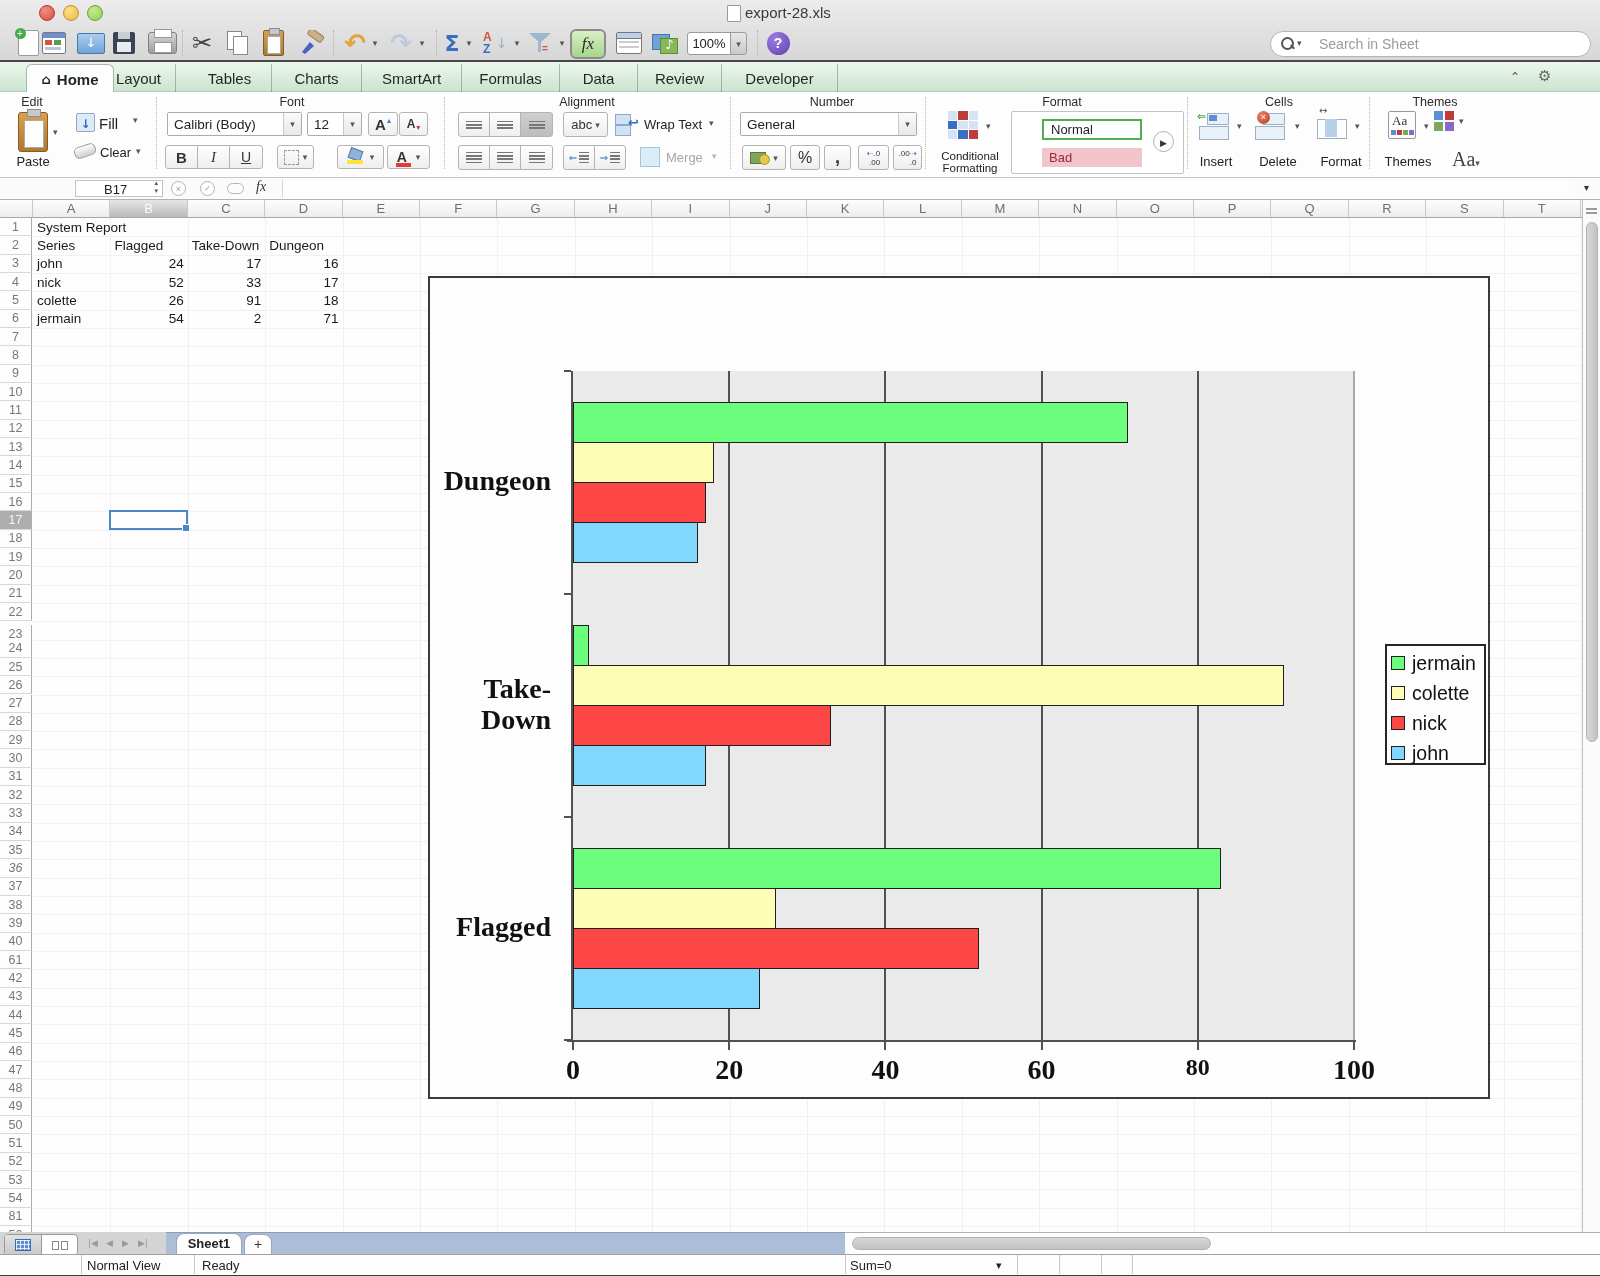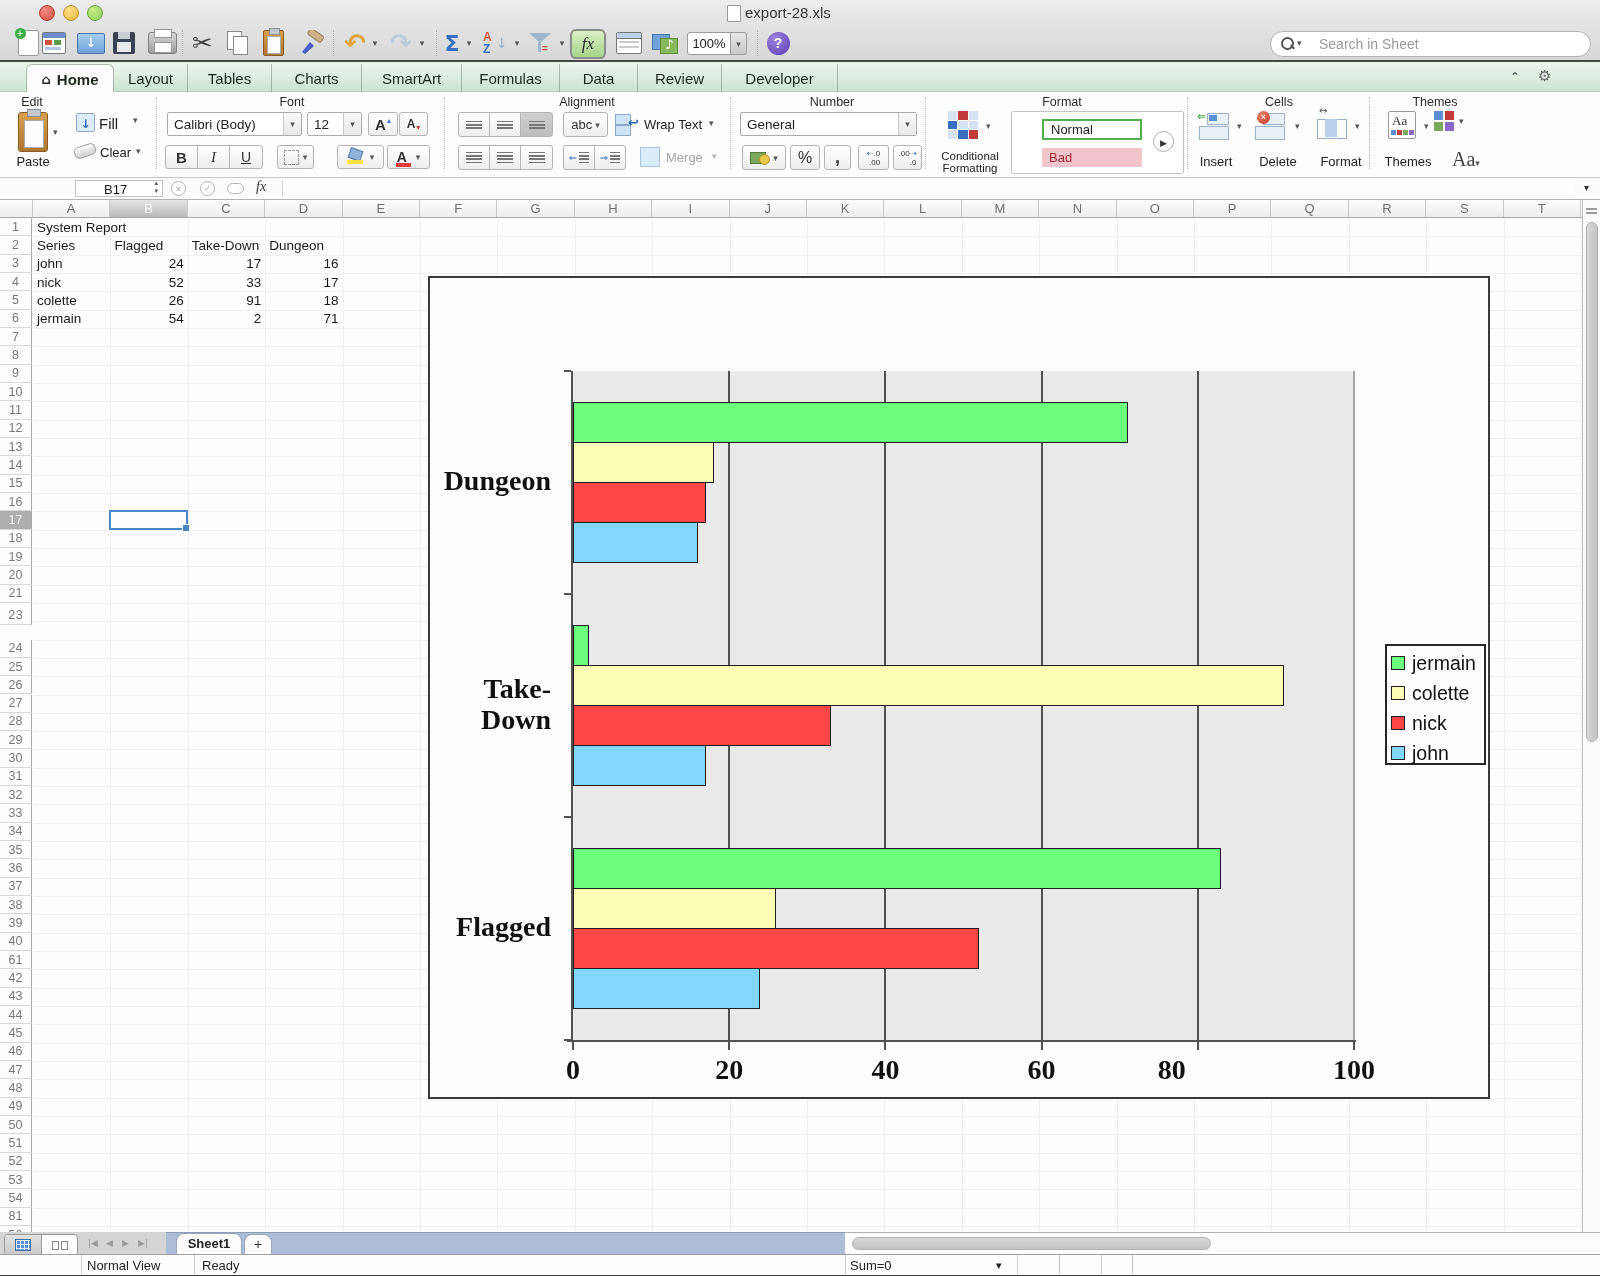--- a/index.html
+++ b/index.html
@@ -155,21 +155,21 @@
     <span class="ddv" style="position:absolute;left:26px;top:6px;">▾</span>
     <span style="position:absolute;left:48px;top:4px;font-size:14px;color:#9a9a9a;">Search in Sheet</span>
   </div>
 </div>
 
 <div id="tabrow" class="abs">
     <div class="rtab active" style="left: 26px; width: 88px;">
       <span class="glyph" style="font-size: 13px; margin-right: 6px; color: rgb(34, 34, 34);">⌂</span>
       <span>Home</span>
     </div>
-    <div class="rtab" style="left: 114px; width: 74px;">
+    <div class="rtab" style="left: 102px; width: 74px;">
       <span>Layout</span>
     </div>
     <div class="rtab" style="left: 188px; width: 84px;">
       <span>Tables</span>
     </div>
     <div class="rtab" style="left: 272px; width: 90px;">
       <span>Charts</span>
     </div>
     <div class="rtab" style="left: 362px; width: 100px;">
       <span>SmartArt</span>
@@ -530,34 +530,34 @@
     <div class="rowh" style="top: 219.924px; height: 18.327px;">13</div>
     <div class="rowh" style="top: 238.251px; height: 18.327px;">14</div>
     <div class="rowh" style="top: 256.578px; height: 18.327px;">15</div>
     <div class="rowh" style="top: 274.905px; height: 18.327px;">16</div>
     <div class="rowh" style="top: 293.232px; height: 18.327px; background: rgb(174, 174, 174); color: rgb(245, 245, 245);">17</div>
     <div class="rowh" style="top: 311.559px; height: 18.327px;">18</div>
     <div class="rowh" style="top: 329.886px; height: 18.327px;">19</div>
     <div class="rowh" style="top: 348.213px; height: 18.327px;">20</div>
     <div class="rowh" style="top: 366.54px; height: 18.327px;">21</div>
     <div class="rowh" style="top: 384.867px; height: 18.327px;">22</div>
-    <div class="rowh" style="top: 389px; height: 18.327px; font-family: Liberation Mono, monospace;">23</div>
+    <div class="rowh" style="top: 407px; height: 18.327px;">23</div>
     <div class="rowh" style="top: 421.521px; height: 18.327px;">24</div>
     <div class="rowh" style="top: 439.848px; height: 18.327px;">25</div>
     <div class="rowh" style="top: 458.175px; height: 18.327px;">26</div>
     <div class="rowh" style="top: 476.502px; height: 18.327px;">27</div>
     <div class="rowh" style="top: 494.829px; height: 18.327px;">28</div>
     <div class="rowh" style="top: 513.156px; height: 18.327px;">29</div>
     <div class="rowh" style="top: 531.483px; height: 18.327px;">30</div>
     <div class="rowh" style="top: 549.81px; height: 18.327px;">31</div>
     <div class="rowh" style="top: 568.137px; height: 18.327px;">32</div>
     <div class="rowh" style="top: 586.464px; height: 18.327px;">33</div>
     <div class="rowh" style="top: 604.791px; height: 18.327px;">34</div>
     <div class="rowh" style="top: 623.118px; height: 18.327px;">35</div>
-    <div class="rowh" style="top: 641.445px; height: 18.327px;">36</div>
+    <div class="rowh" style="top: 641.445px; height: 18.327px; font-style: italic;">36</div>
     <div class="rowh" style="top: 659.772px; height: 18.327px;">37</div>
     <div class="rowh" style="top: 678.099px; height: 18.327px;">38</div>
     <div class="rowh" style="top: 696.426px; height: 18.327px;">39</div>
     <div class="rowh" style="top: 714.753px; height: 18.327px;">40</div>
     <div class="rowh" style="top: 733.08px; height: 18.327px;">61</div>
     <div class="rowh" style="top: 751.407px; height: 18.327px;">42</div>
     <div class="rowh" style="top: 769.734px; height: 18.327px;">43</div>
     <div class="rowh" style="top: 788.061px; height: 18.327px;">44</div>
     <div class="rowh" style="top: 806.388px; height: 18.327px;">45</div>
     <div class="rowh" style="top: 824.715px; height: 18.327px;">46</div>
@@ -634,21 +634,21 @@
       <div class="bar" style="left:143px;top:610px;width:203.06px;height:41px;background:#fdfdb5;"></div>
       <div class="bar" style="left:143px;top:650px;width:406.12px;height:41px;background:#fd4746;"></div>
       <div class="bar" style="left:143px;top:690px;width:187.44px;height:41px;background:#82d7fe;"></div>
       <div class="serif" style="position:absolute;left:6px;top:187px;width:115px;text-align:right;font-size:28px;font-weight:bold;line-height:31px;color:#111;">Dungeon</div>
       <div class="serif" style="position:absolute;left:6px;top:394.5px;width:115px;text-align:right;font-size:28px;font-weight:bold;line-height:31px;color:#111;">Take-<br>Down</div>
       <div class="serif" style="position:absolute;left:6px;top:633px;width:115px;text-align:right;font-size:28px;font-weight:bold;line-height:31px;color:#111;">Flagged</div>
       <div class="serif" style="position:absolute;left:103px;top:776px;width:80px;text-align:center;font-size:28px;font-weight:bold;color:#111;">0</div>
       <div class="serif" style="position:absolute;left:259.2px;top:776px;width:80px;text-align:center;font-size:28px;font-weight:bold;color:#111;">20</div>
       <div class="serif" style="position:absolute;left:415.4px;top:776px;width:80px;text-align:center;font-size:28px;font-weight:bold;color:#111;">40</div>
       <div class="serif" style="position:absolute;left:571.5999999999999px;top:776px;width:80px;text-align:center;font-size:28px;font-weight:bold;color:#111;">60</div>
-      <div class="serif" style="position:absolute;left:727.8px;top:776px;width:80px;font-size:28px;font-weight:bold;color:#111;">80</div>
+      <div class="serif" style="position:absolute;left:727.8px;top:776px;width:80px;text-align:center;font-size:24px;font-weight:bold;color:#111;">80</div>
       <div class="serif" style="position:absolute;left:884px;top:776px;width:80px;text-align:center;font-size:28px;font-weight:bold;color:#111;">100</div>
     </div>
   <div id="legend">
       <div class="lgitem" style="top:2px;">
       <div class="lgsw" style="background:#6cfd7c;"></div>
       <span class="lgtxt">jermain</span>
       </div>
       <div class="lgitem" style="top:32px;">
       <div class="lgsw" style="background:#fdfdb5;"></div>
       <span class="lgtxt">colette</span>

